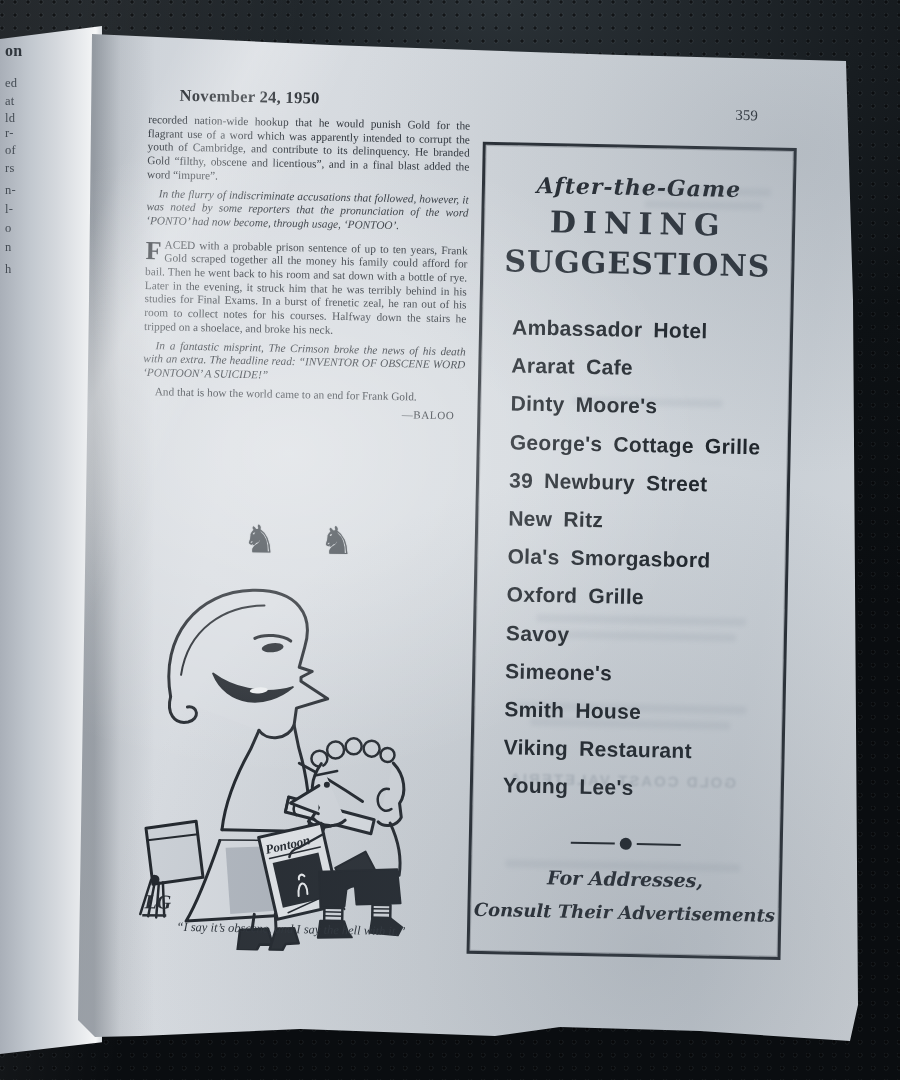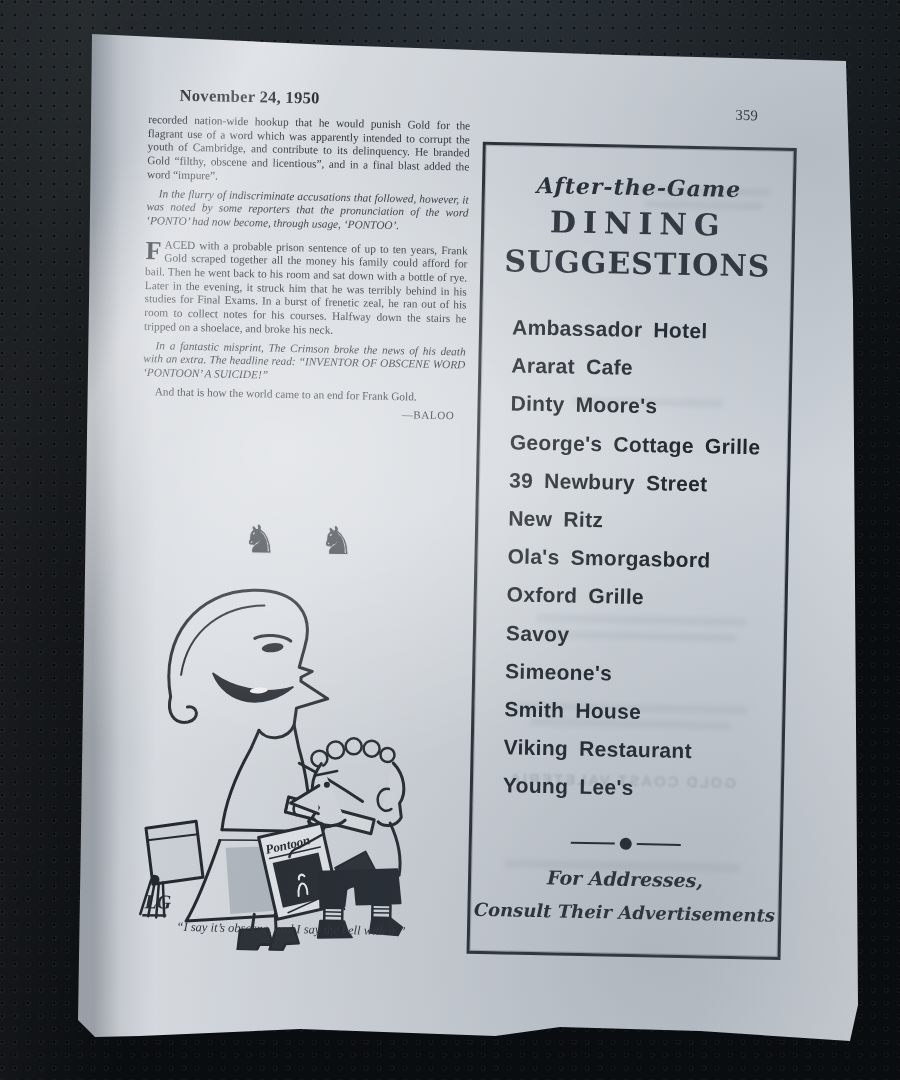--- a/index.html
+++ b/index.html
@@ -100,20 +100,34 @@
     font-size:15px;letter-spacing:2px;color:#76828e;opacity:.3;filter:blur(1.2px);}
 
   svg text{font-family:"Liberation Serif",serif;}
 </style>
 </head>
 <body>
 
 <div class="canvas">
   <div class="leather"></div>
 
+  <div class="prev-page">
+    <span class="frag big" style="top:42px">on</span>
+    <span class="frag" style="top:76px">ed</span>
+    <span class="frag" style="top:94px">at</span>
+    <span class="frag" style="top:111px">ld</span>
+    <span class="frag" style="top:126px">r-</span>
+    <span class="frag" style="top:143px">of</span>
+    <span class="frag" style="top:161px">rs</span>
+    <span class="frag" style="top:183px">n-</span>
+    <span class="frag" style="top:202px">l-</span>
+    <span class="frag" style="top:221px">o</span>
+    <span class="frag" style="top:240px">n</span>
+    <span class="frag" style="top:262px">h</span>
+  </div>
 
   <div class="page">
     <div class="content">
 
       <div class="date">November 24, 1950</div>
       <div class="pageno">359</div>
 
       <div class="column">
         <p>recorded nation-wide hookup that he would punish Gold for the flagrant use of a word which was apparently intended to corrupt the youth of Cambridge, and contribute to its delinquency.  He branded Gold “filthy, obscene and licentious”, and in a final blast added the word “impure”.</p>
         <p class="ital">In the flurry of indiscriminate accusations that followed, however, it was noted by some reporters that the pronunciation of the word ‘PONTO’ had now become, through usage, ‘PONTOO’.</p>

